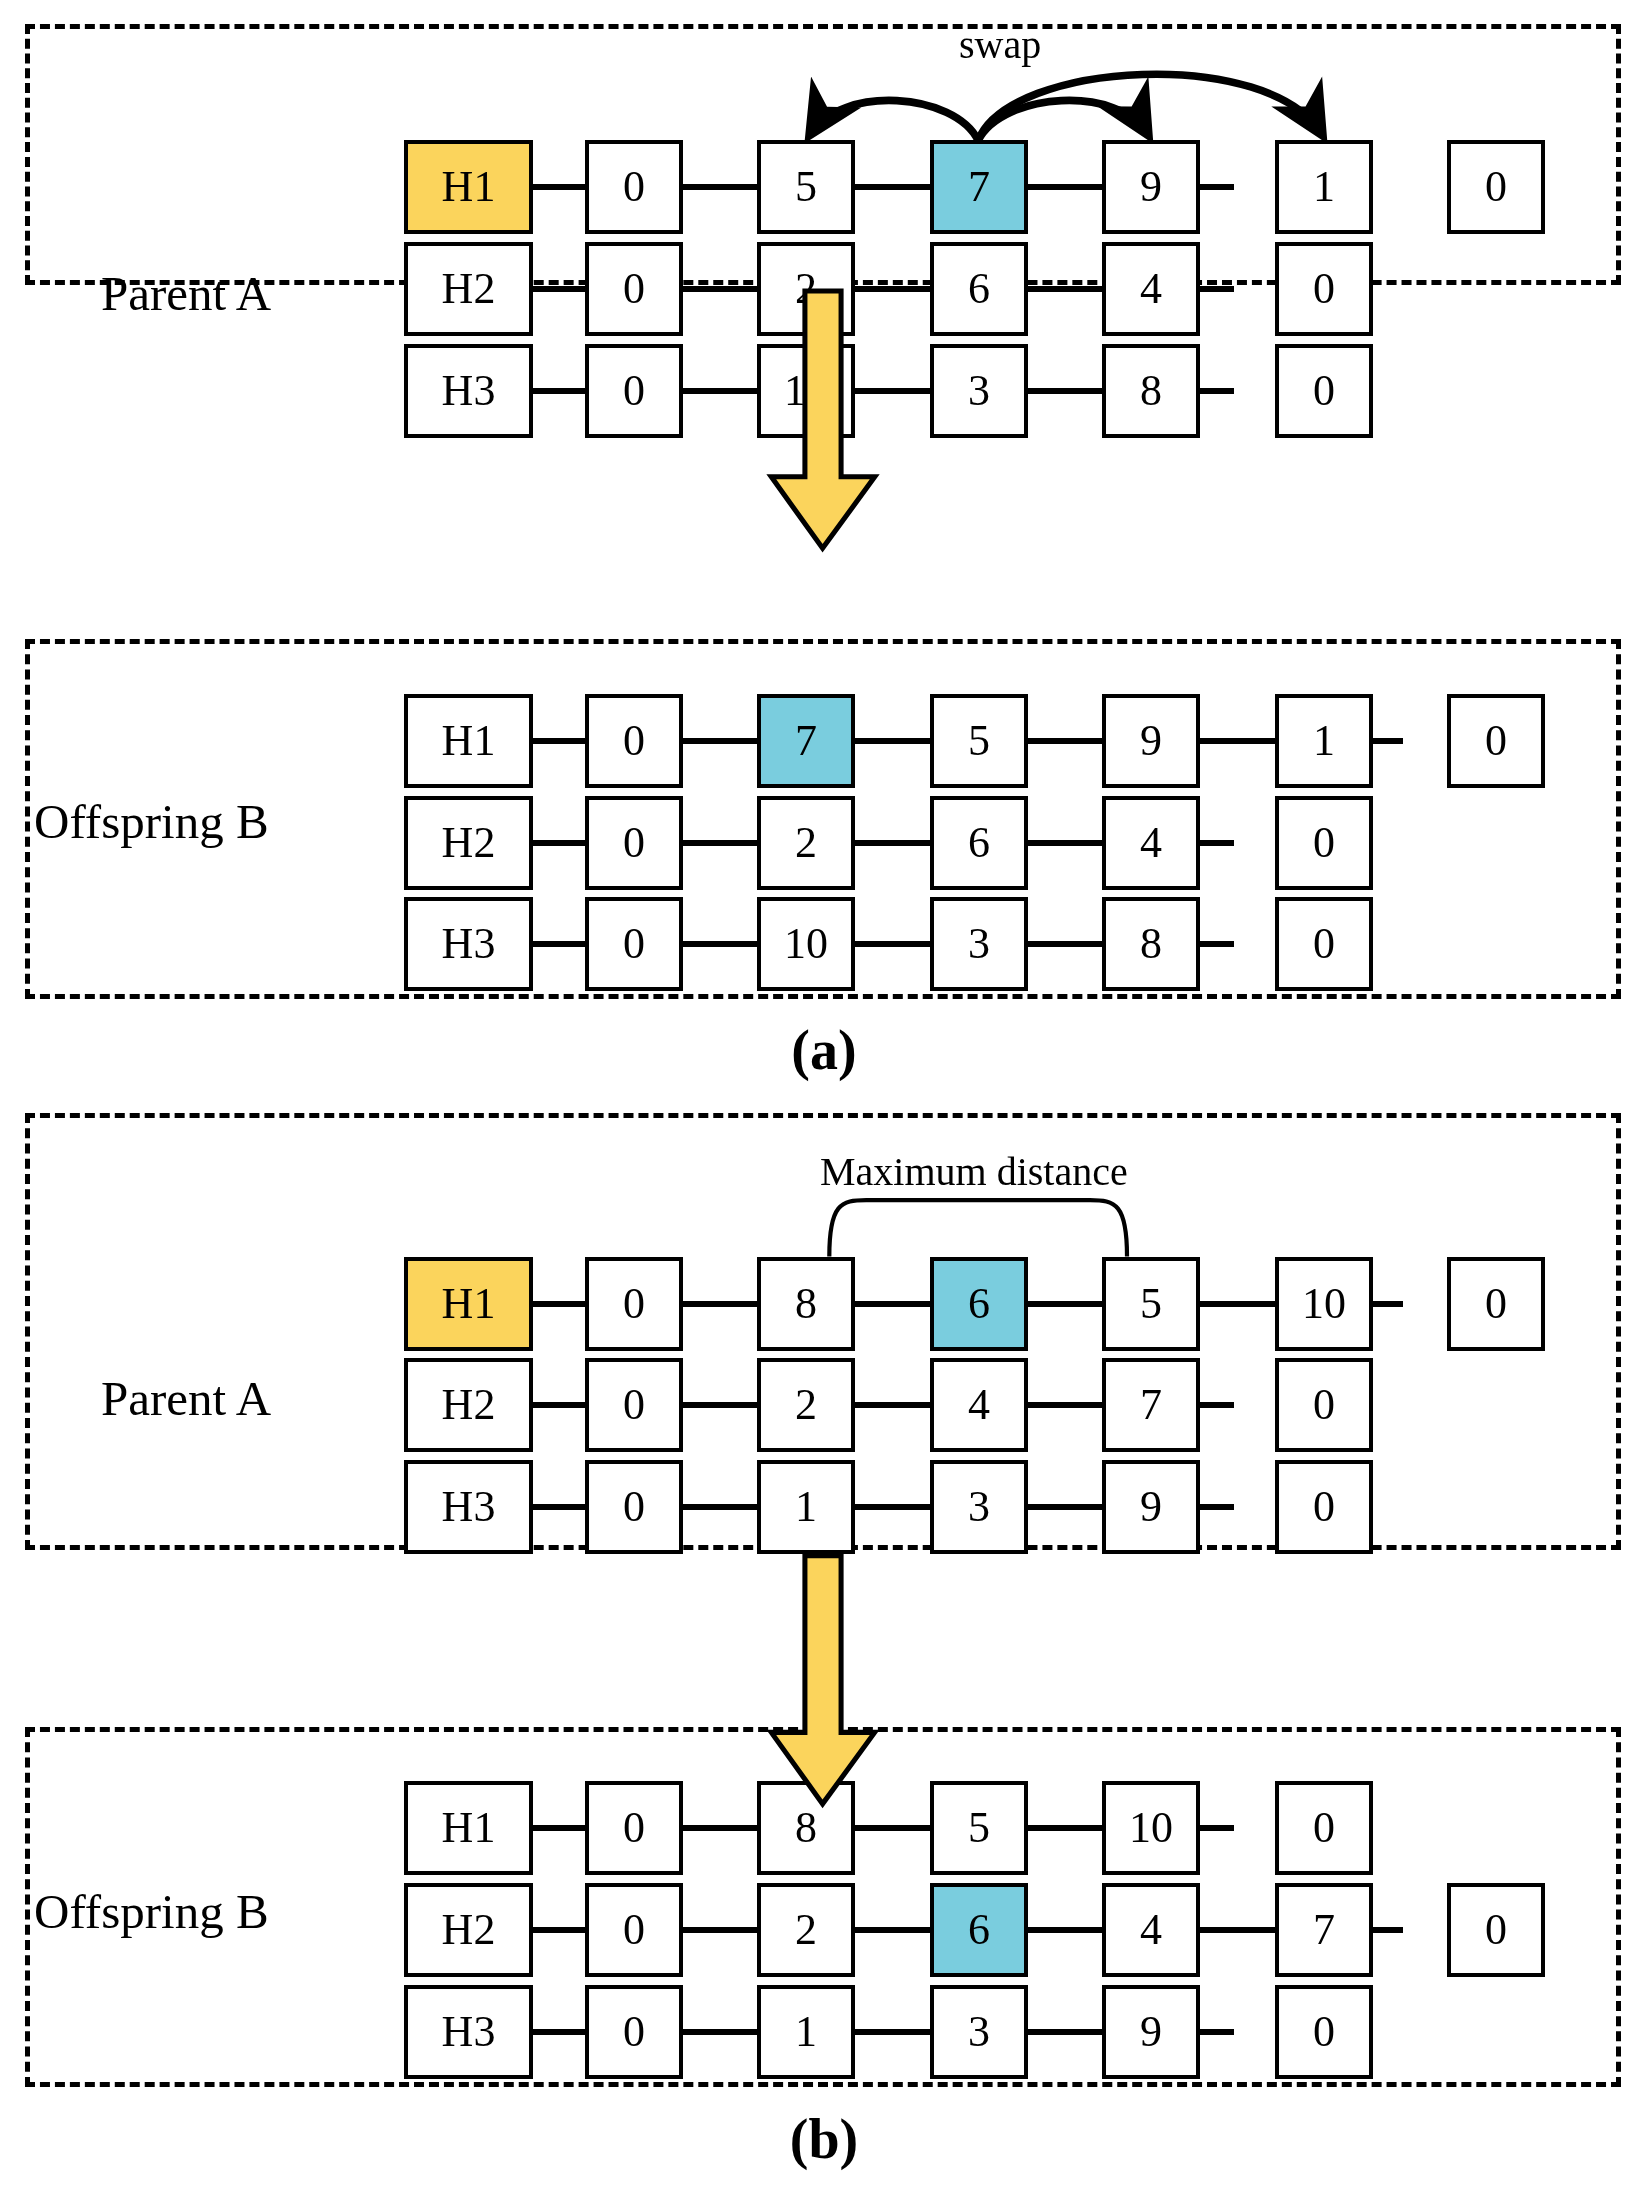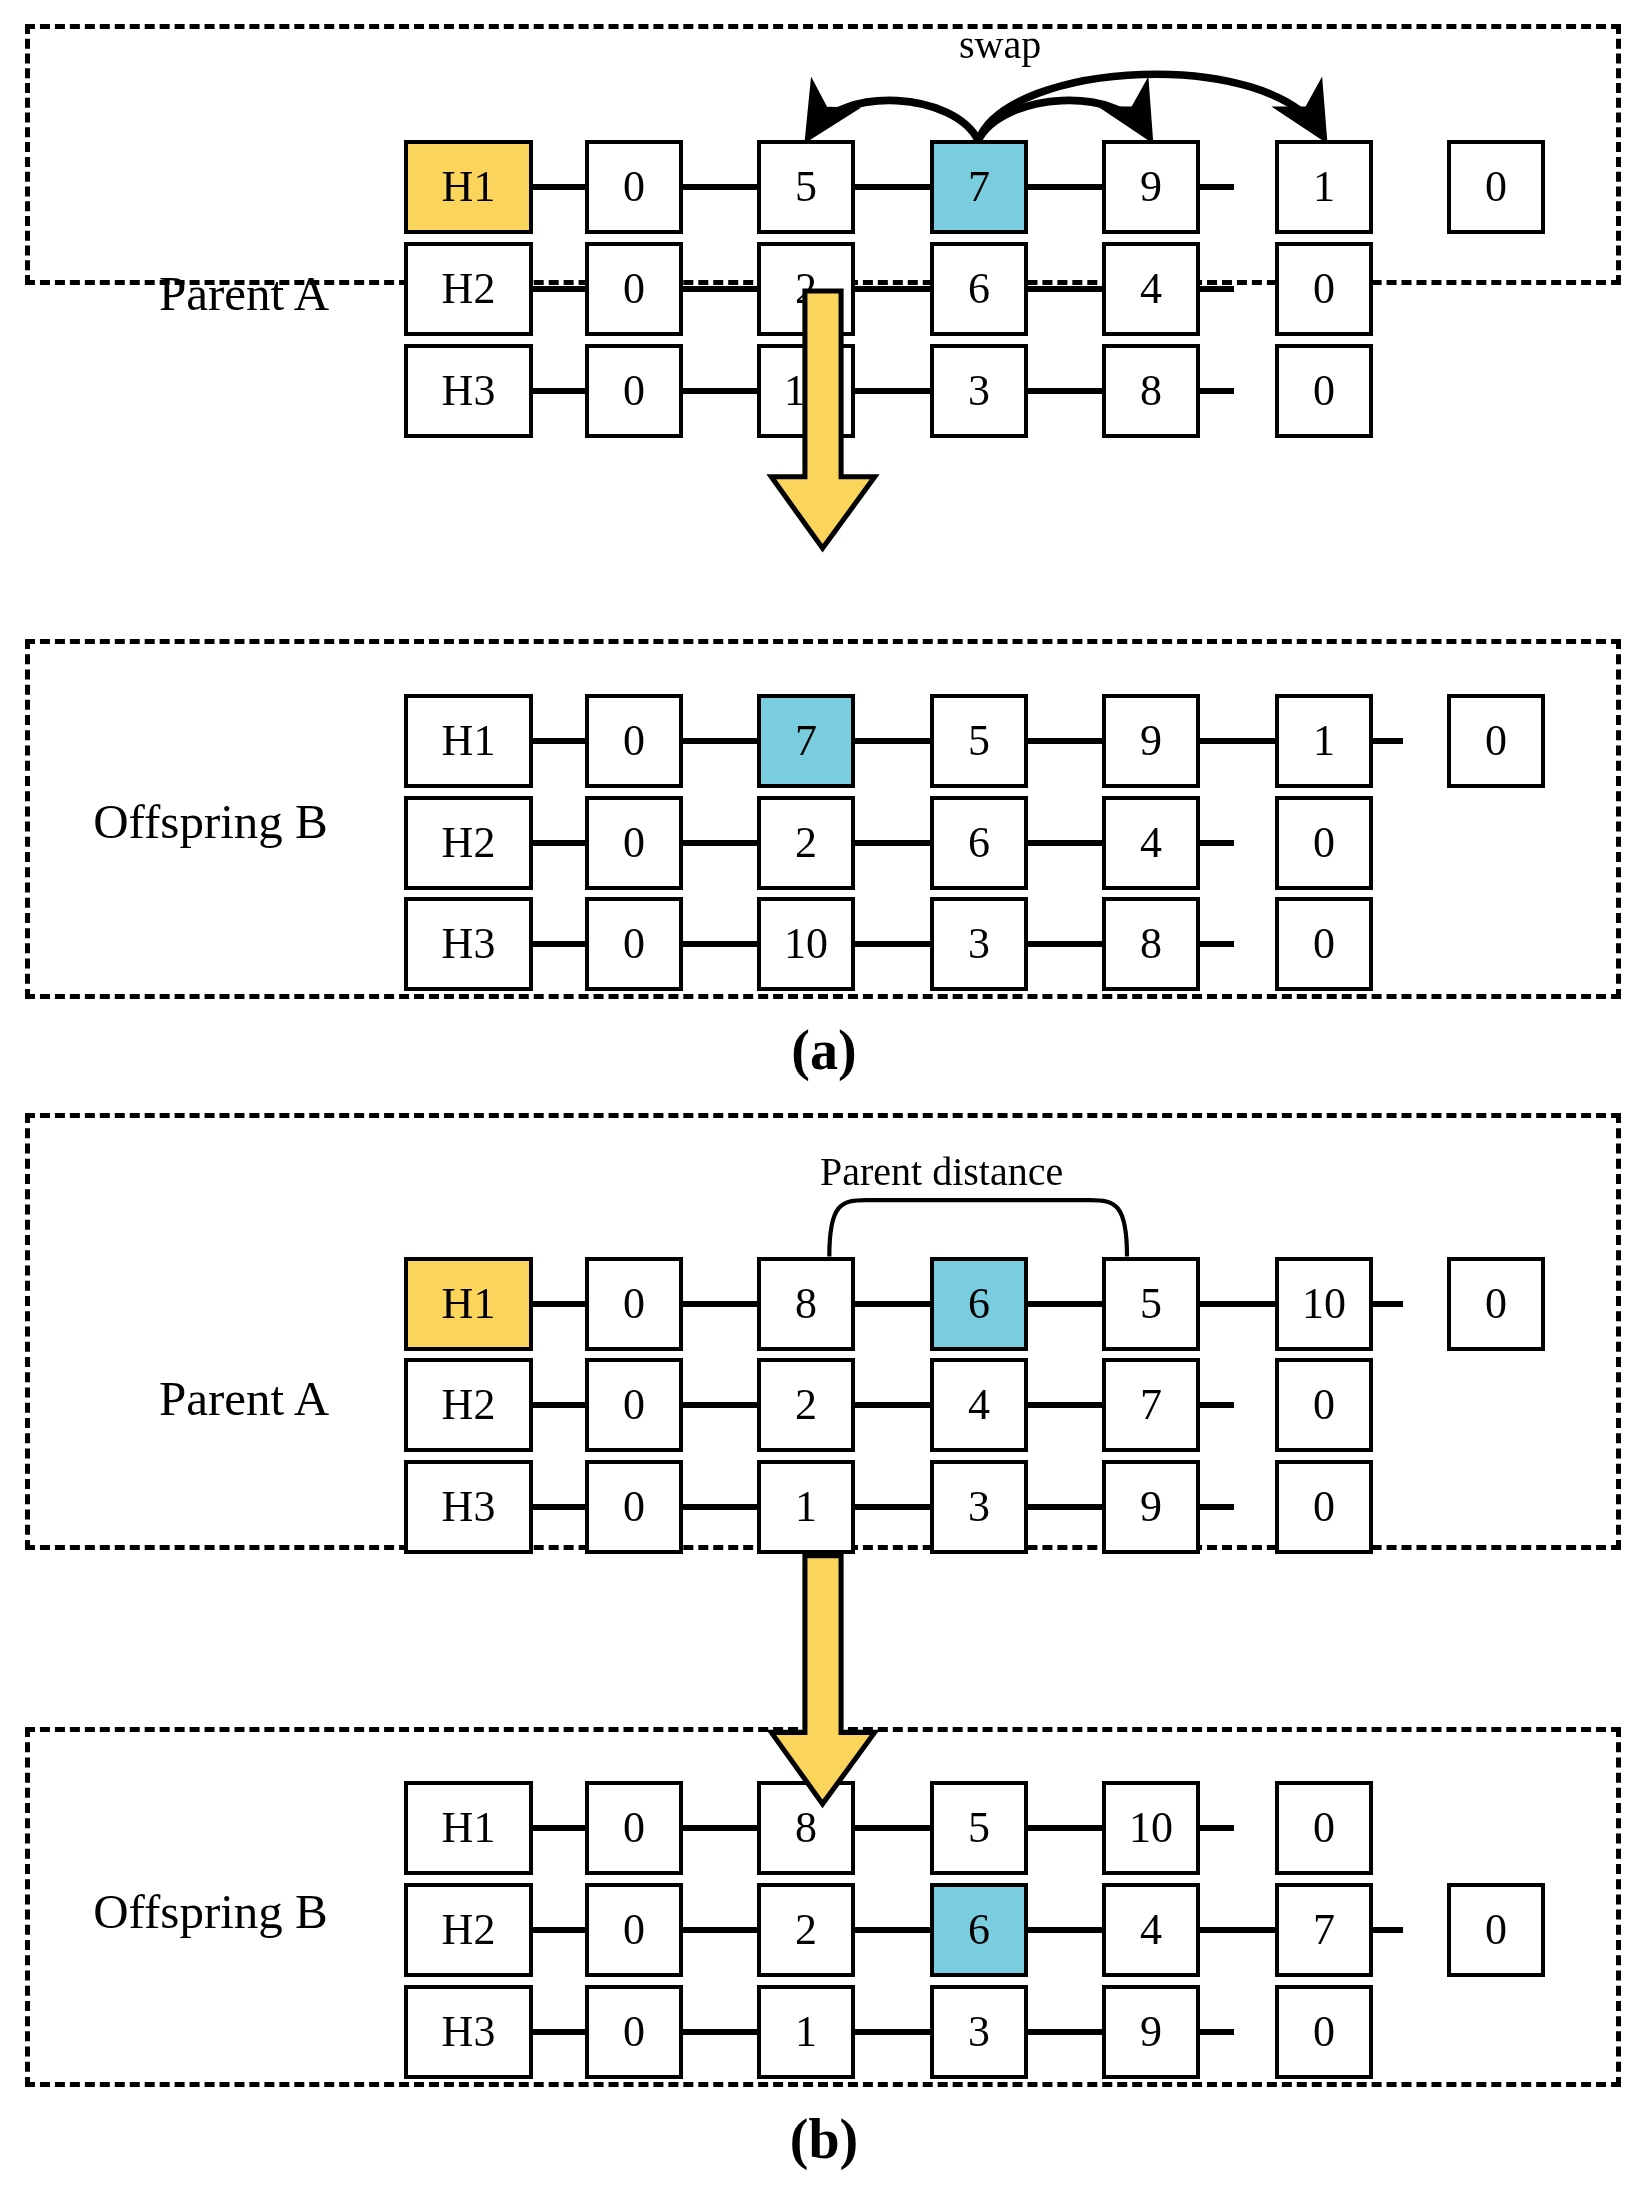--- a/index.html
+++ b/index.html
@@ -17,21 +17,20 @@
     box-sizing:border-box;
     background:transparent;
   }
 
   
   .side-label{
     position:absolute;
     font-size:49px;
     line-height:1;
     white-space:nowrap;
-    text-align:center;
   }
 
   
   .row{position:absolute;height:94px;}
   .hbox,.cell{
     position:absolute;
     box-sizing:border-box;
     border:4.2px solid #000;
     background:#ffffff;
     display:flex;align-items:center;justify-content:center;
@@ -145,21 +144,21 @@
     <div class="cell" style="left:698px;">8</div>
     <div class="cell" style="left:871px;">0</div>
   </div>
 
   <div class="fig-cap" style="left:740px;top:1022px;">(a)</div>
 
   <div class="panel" style="left:25px;top:1113px;width:1596px;height:437px;"></div>
 
   <div class="side-label" style="left:101px;top:1374px;width:286px;">Parent A</div>
 
-  <div class="anno" style="left:820px;top:1152px;">Parent distance</div>
+  <div class="anno" style="left:820px;top:1152px;">Maximum distance</div>
 
   <div class="row" style="left:404px;top:1257px;">
     <div class="link" style="left:124px;width:875px;"></div>
     <div class="hbox hl" style="left:0px;">H1</div>
     <div class="cell" style="left:181px;">0</div>
     <div class="cell" style="left:353px;">8</div>
     <div class="cell hl" style="left:526px;">6</div>
     <div class="cell" style="left:698px;">5</div>
     <div class="cell" style="left:871px;">10</div>
     <div class="cell" style="left:1043px;">0</div>

